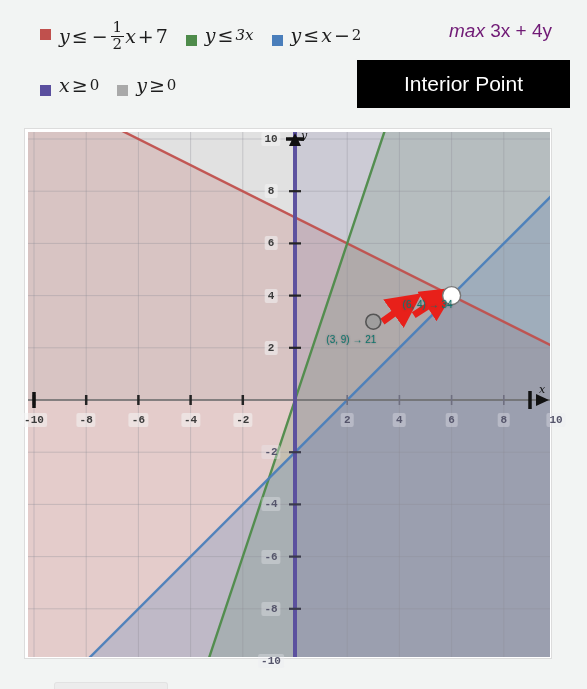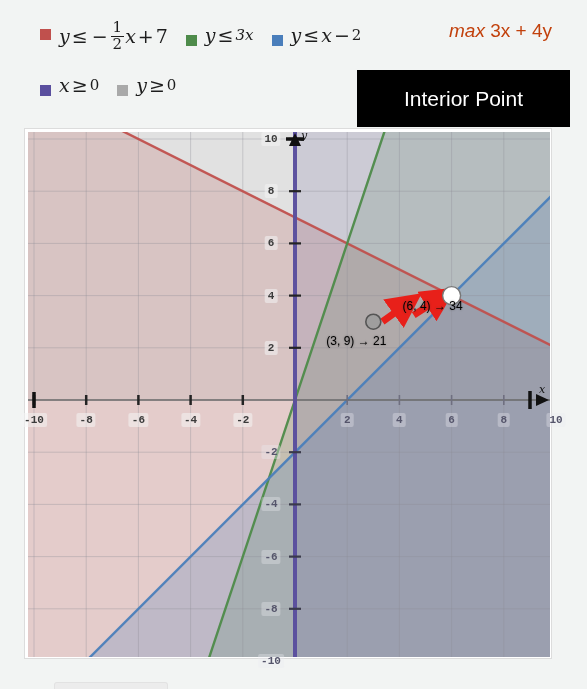--- a/index.html
+++ b/index.html
@@ -30,26 +30,26 @@
         position:relative;top:0px;}
   .frac .top{font-style:normal;padding:0 2px;}
   .frac .bar{width:100%;height:1.4px;background:#1d1d1d;}
   .frac .bot{font-style:normal;padding:0 2px;}
   .small-it{font-size:15px;}
   .small-up{font-size:15px;font-style:normal;}
 
   #objective{
     position:absolute;left:449px;top:20px;
     font-family:"Liberation Sans",sans-serif;
-    font-size:19px;color:#c2410c;white-space:nowrap;
+    font-size:19px;color:#701a75;white-space:nowrap;
   }
   #objective .kw{font-style:italic;}
 
   #interior-point-button{
-    position:absolute;left:357px;top:70px;width:213px;height:57px;
+    position:absolute;left:357px;top:60px;width:213px;height:48px;
     background:#000;color:#fff;border:none;
     font-family:"Liberation Sans",sans-serif;font-size:21px;
     display:flex;align-items:center;justify-content:center;
     cursor:pointer;padding:0;
   }
 
   
   #plot-frame{
     position:absolute;left:24px;top:128px;width:528px;height:531px;
     background:#ffffff;border:1px solid #dcdcdc;box-sizing:border-box;
@@ -67,21 +67,21 @@
     pointer-events:none;white-space:nowrap;
   }
   .axis-label.dim{color:#55556b;background:rgba(235,235,242,0.35);}
   .axis-name{
     position:absolute;font-family:"DejaVu Serif","Liberation Serif",serif;
     font-style:italic;font-size:11px;color:#111;
   }
   .pt-label{
     position:absolute;
     font-family:"Liberation Sans",sans-serif;
-    font-size:12px;color:#000000;
+    font-size:10px;color:#0f766e;
     white-space:nowrap;pointer-events:none;
     text-shadow:0 0 2px rgba(60,60,60,.55);
   }
   #bottom-strip{
     position:absolute;left:54px;top:682px;width:112px;height:12px;
     background:#ececec;border:1px solid #e2e2e2;border-bottom:none;
     border-radius:3px 3px 0 0;
   }
 </style>
 </head>

